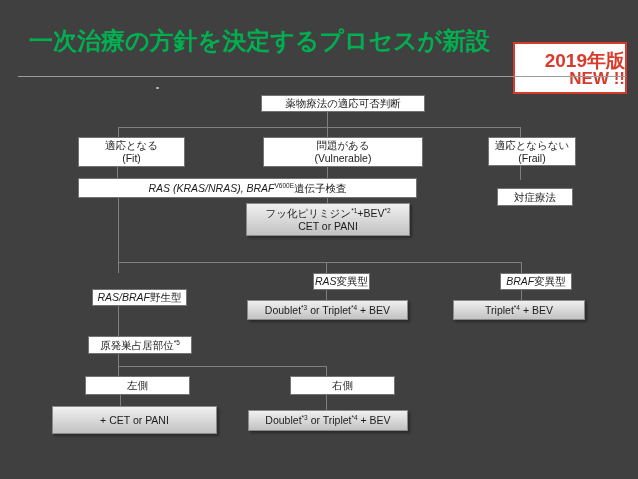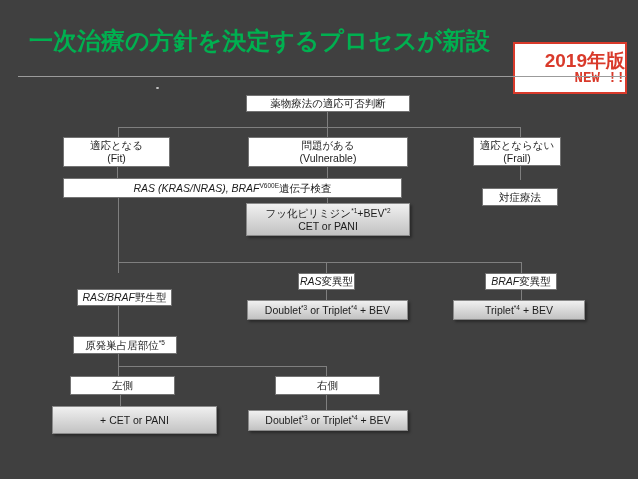--- a/index.html
+++ b/index.html
@@ -10,31 +10,31 @@
   .title{
     position:absolute;left:29px;top:25px;width:470px;
     font-size:24px;font-weight:bold;color:#00B050;white-space:nowrap;
   }
   .badge{
     position:absolute;left:513px;top:14px;width:110px;height:48px;
     border:2.5px solid #D93A2B;color:#D93A2B;background:#fff;
     display:flex;flex-direction:column;align-items:flex-end;justify-content:center;margin-top:28px;
   }
   .badge .l1{font-size:19px;font-weight:600;line-height:21px;}
-  .badge .l2{font-size:14px;font-weight:bold;line-height:15px;font-family:Liberation Mono, monospace;}
+  .badge .l2{font-size:17px;font-weight:bold;line-height:15px;}
   .divider{position:absolute;left:18px;top:76px;width:608px;height:1px;background:#9b9b9b;}
   .stray{position:absolute;left:156px;top:87px;width:3px;height:2px;background:#cccccc;border-radius:50%;}
   .connectors{position:absolute;left:0;top:0;}
   .connectors line{stroke:#7f7f7f;stroke-width:1;shape-rendering:crispEdges;}
   .node{
     position:absolute;box-sizing:border-box;display:flex;flex-direction:column;
     align-items:center;justify-content:center;text-align:center;
     font-size:10.5px;line-height:13px;color:#1c1c1c;white-space:nowrap;
   }
-  .node.white{background:#ffffff;border:1px solid #737373;}
+  .node.white{background:#ffffff;border:1px solid #737373;margin-left:15px;}
   .node.gray{
     background:linear-gradient(#f0f0f0,#c2c2c2);
     border:1px solid #8a8a8a;
     box-shadow:1.5px 2px 2.5px rgba(0,0,0,0.35);
   }
   .node .it{font-style:italic;}
   .node .sup{font-size:6.5px;vertical-align:super;line-height:0;}
 </style>
 </head>
 <body>

